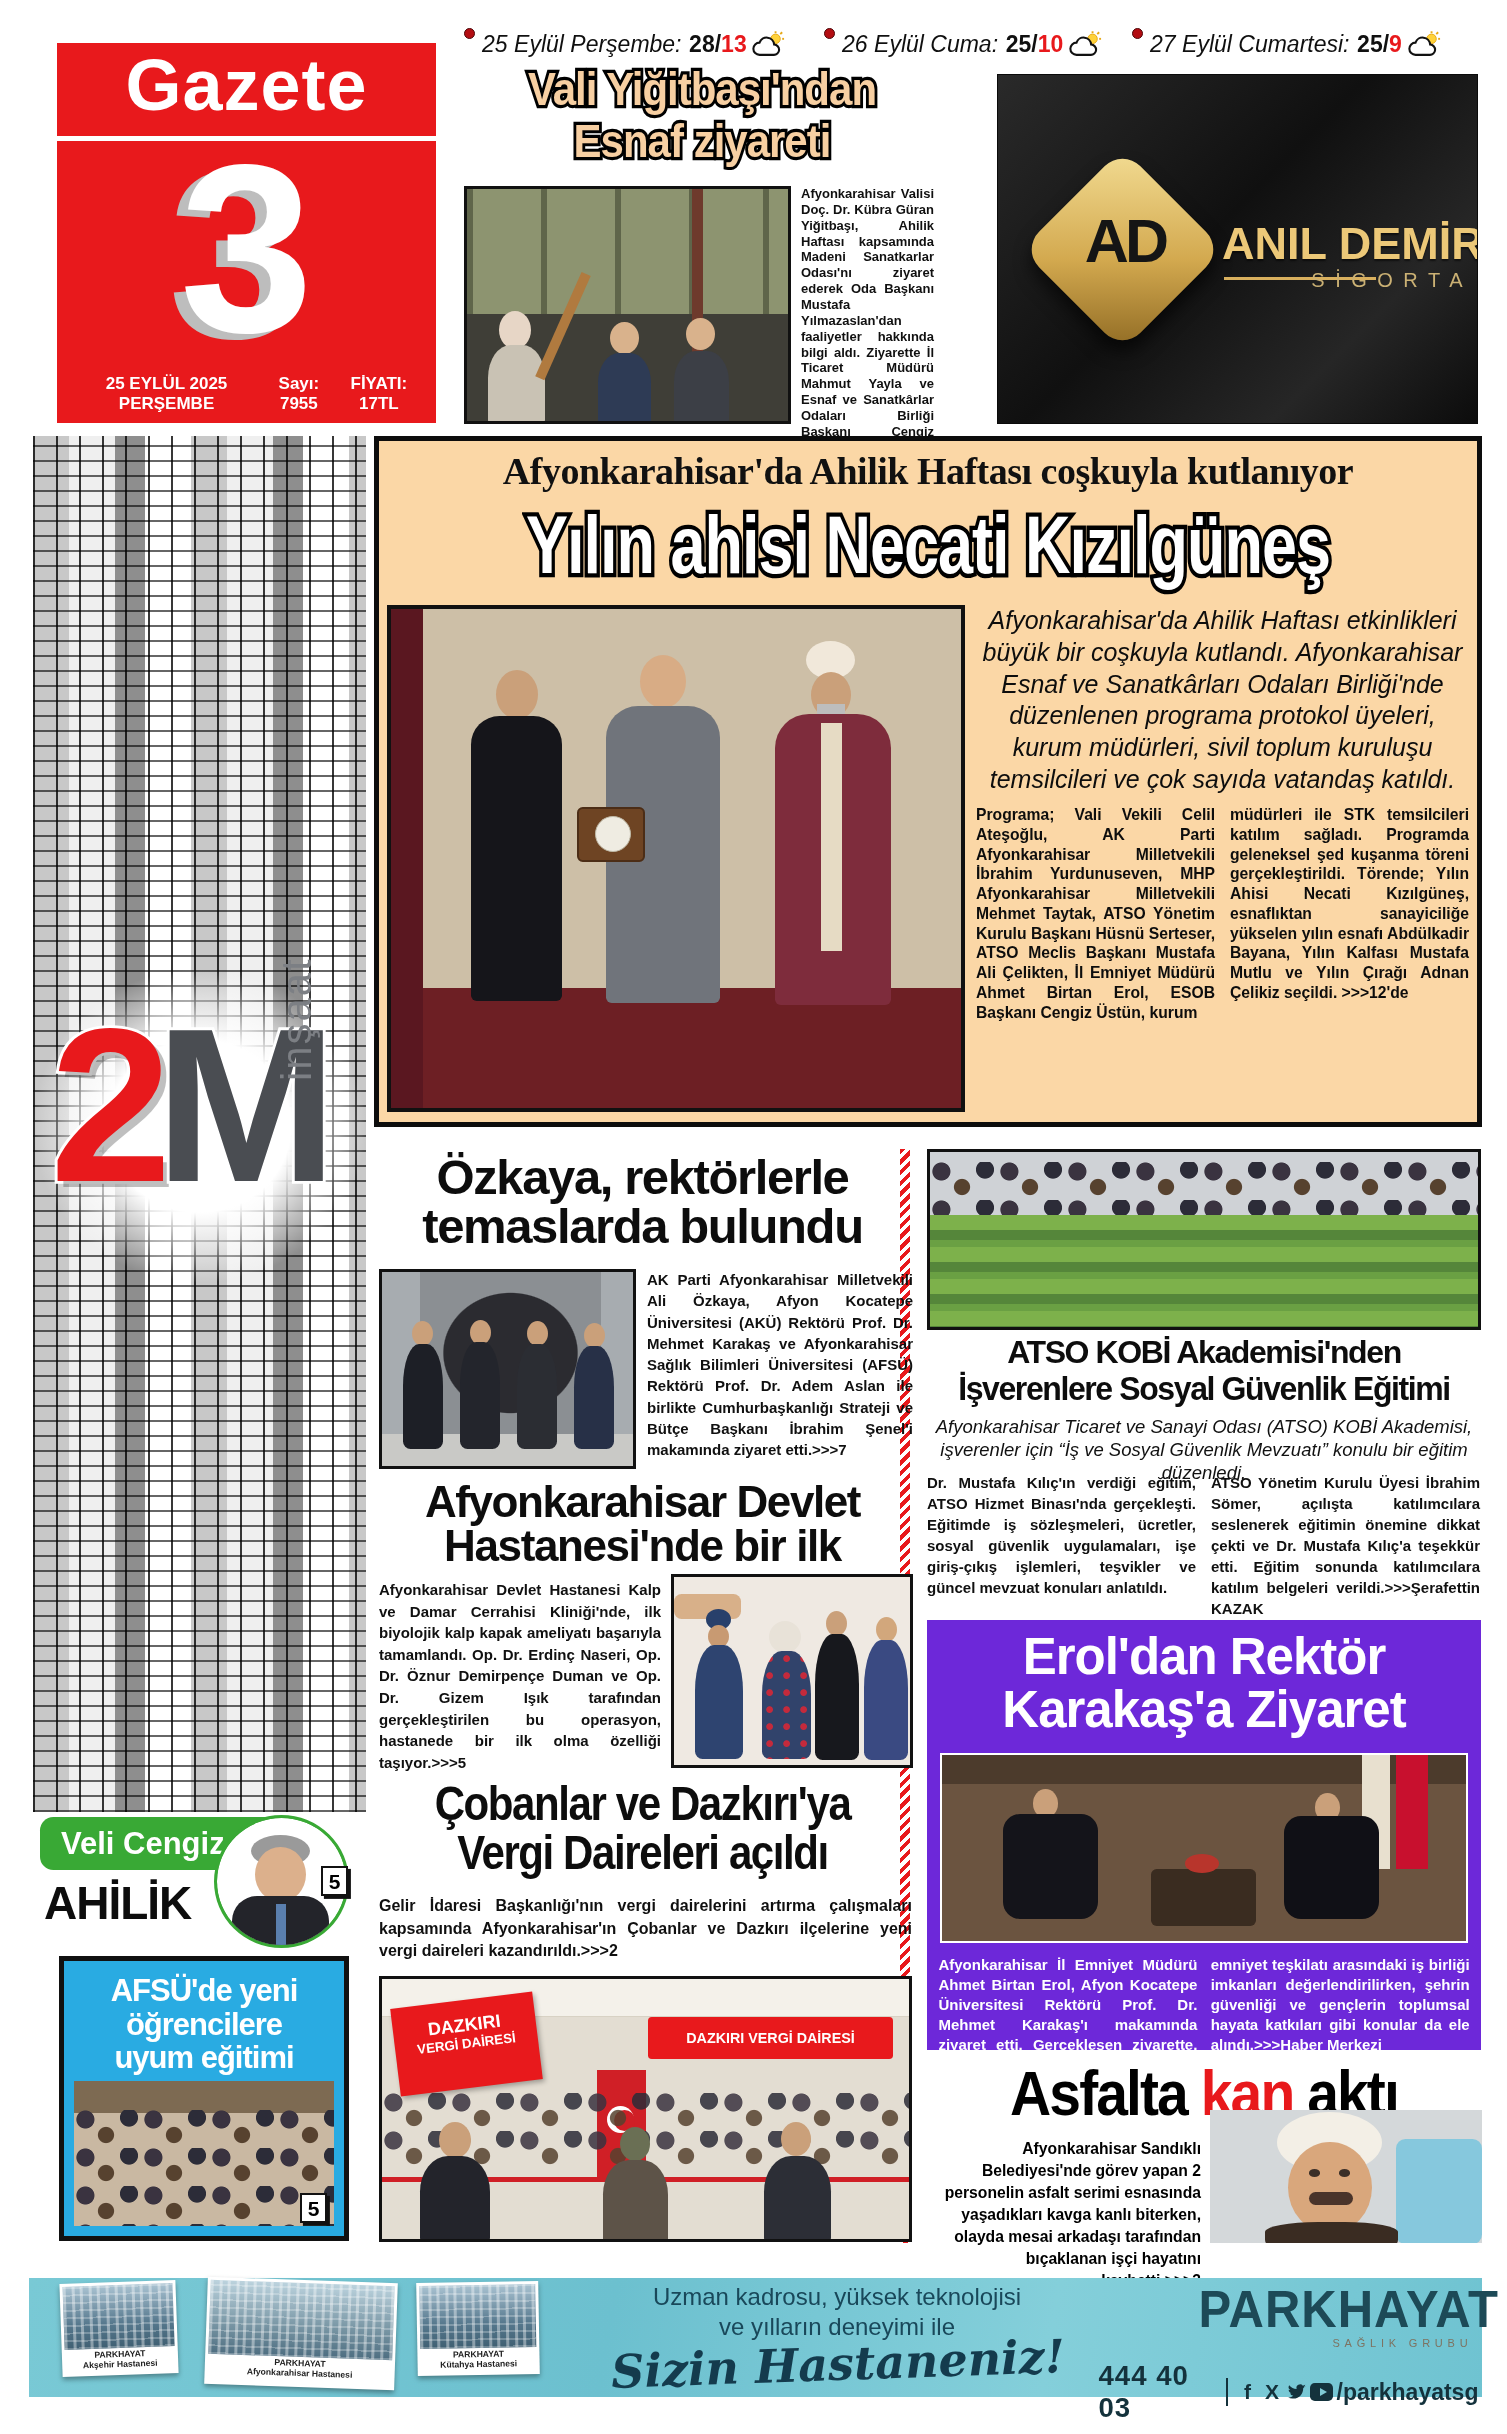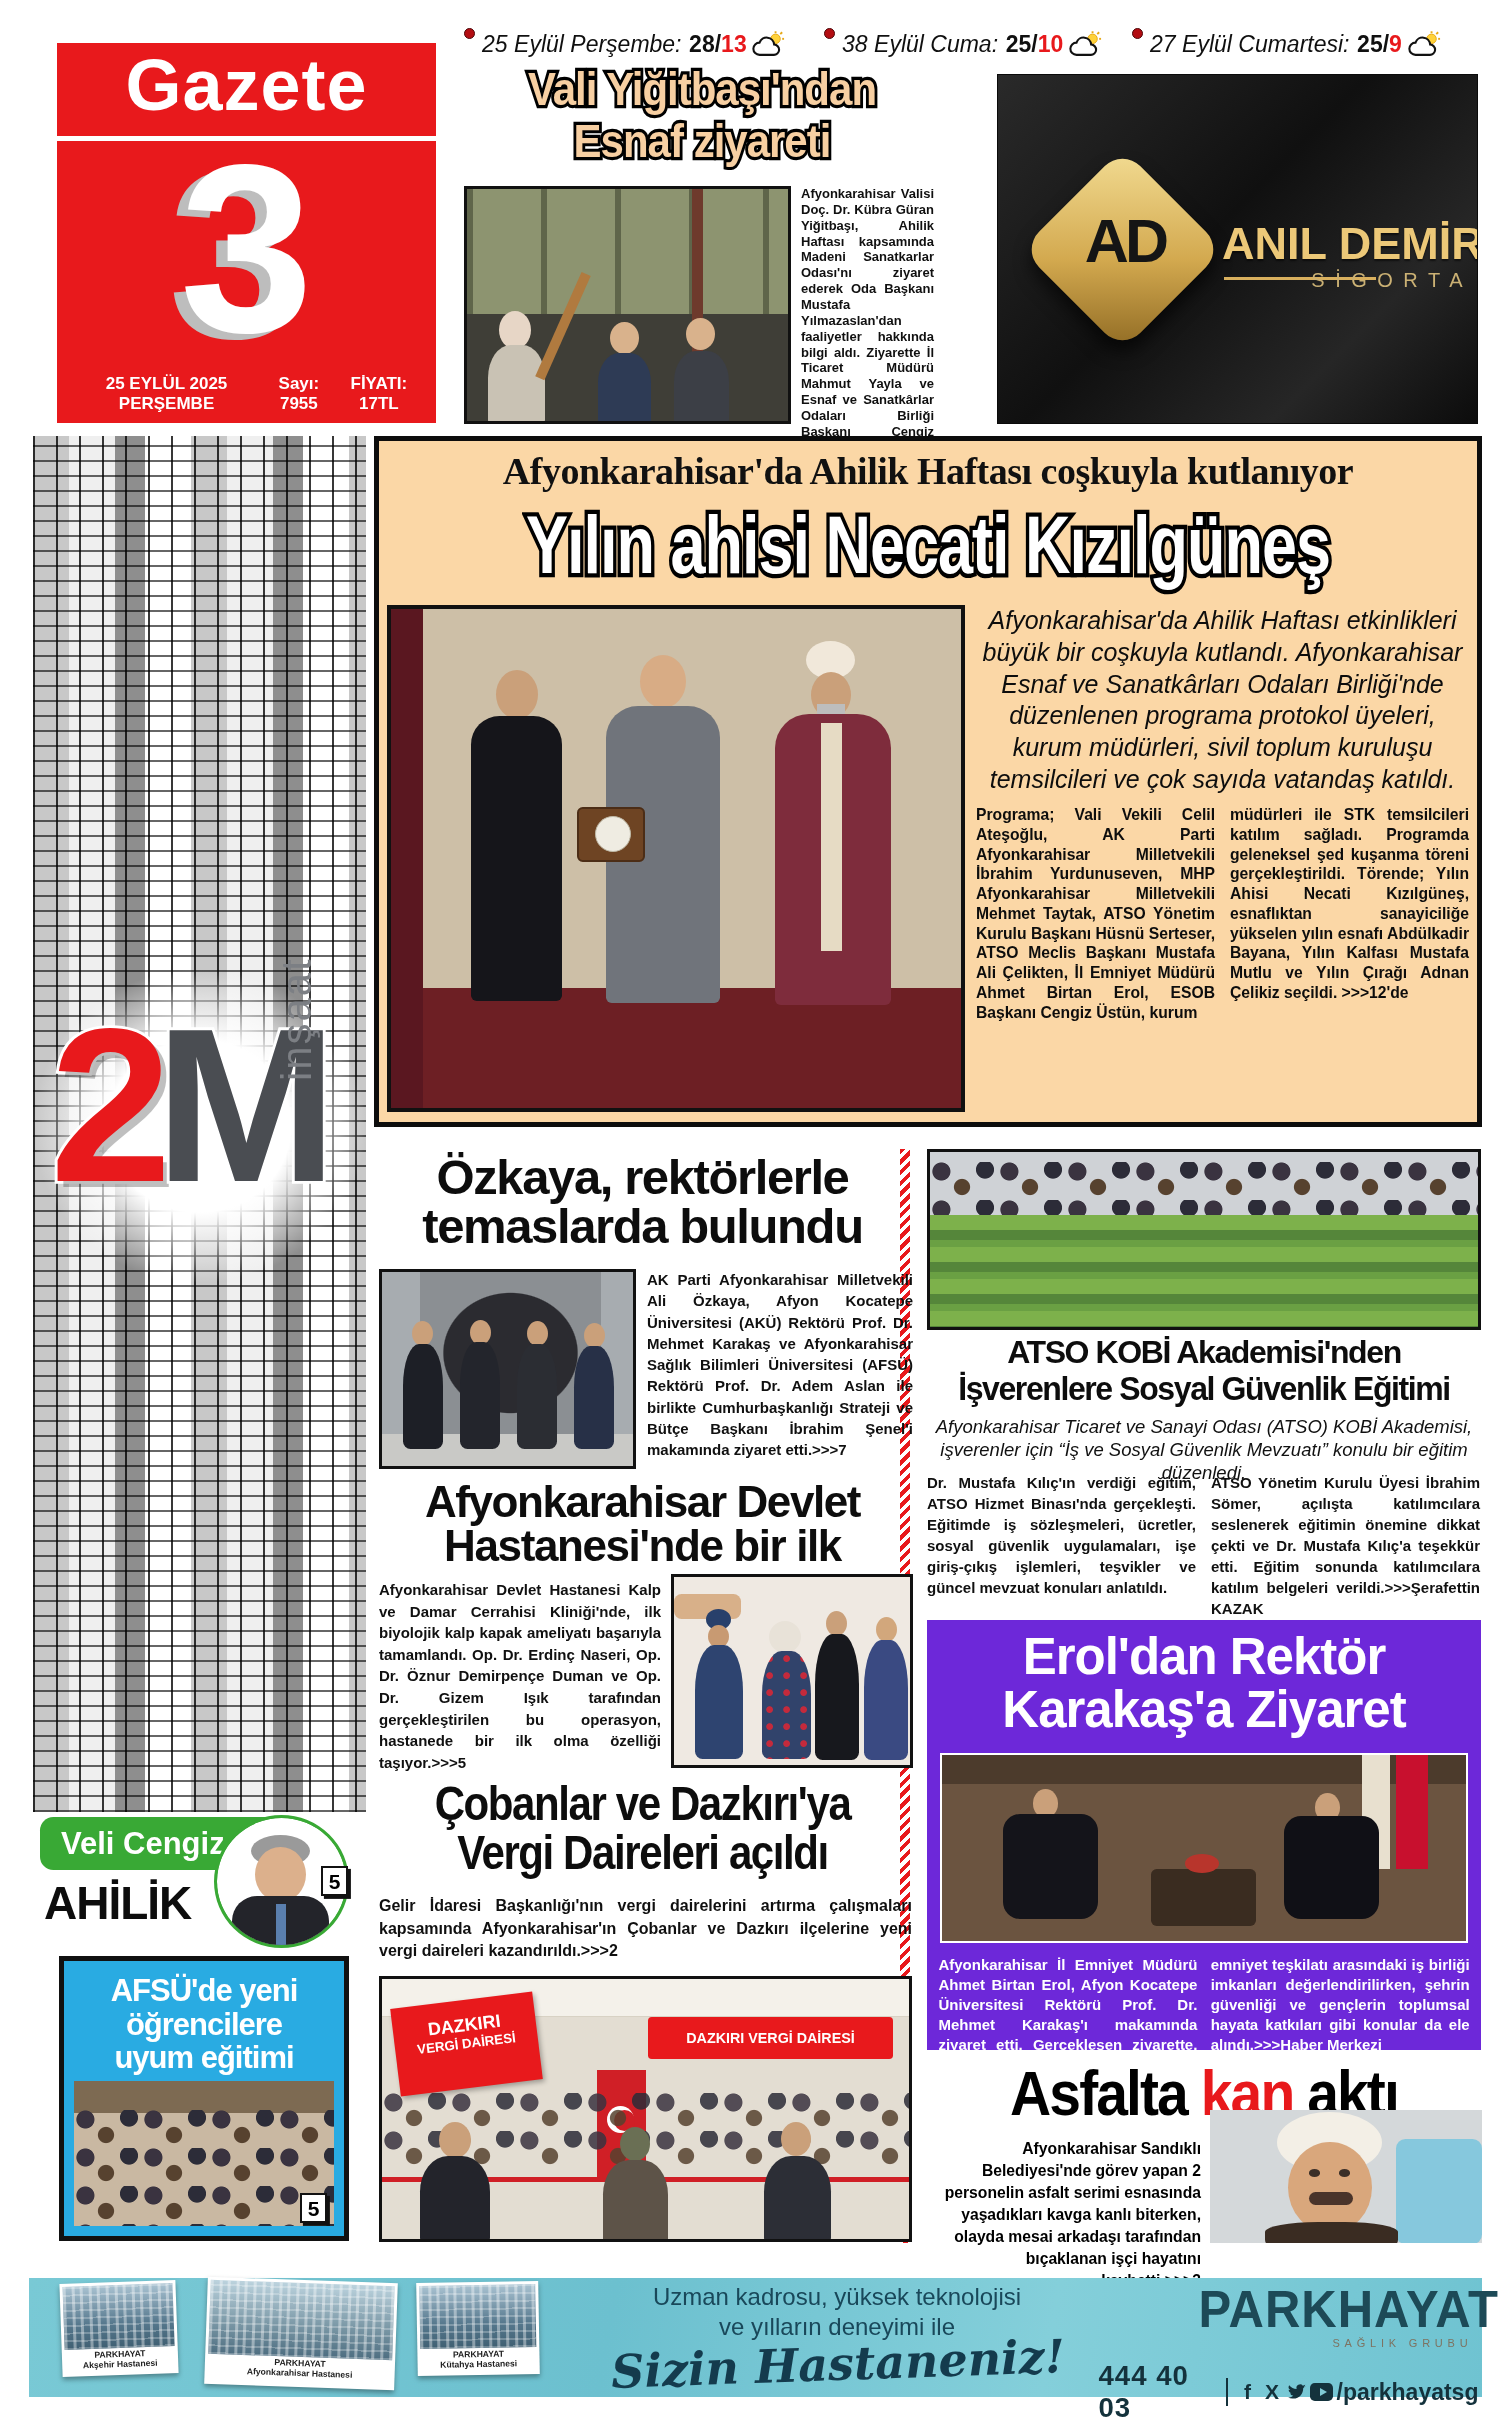--- a/index.html
+++ b/index.html
@@ -135,21 +135,21 @@
         <g stroke="#e6a817" stroke-width="2">
           <line x1="26" y1="0" x2="26" y2="2"></line>
           <line x1="33" y1="8" x2="35" y2="8"></line>
           <line x1="31" y1="3" x2="33" y2="1"></line>
         </g>
         <path d="M9 25h15a5.5 5.5 0 0 0 .5-11A8 8 0 0 0 9 12a5 5 0 0 0 0 13z" fill="#fff" stroke="#111" stroke-width="2.2"></path>
       </svg>
   </div>
   <div class="weather abs" style="left:824px">
     <span class="wdot"></span>
-    <span class="wday">38 Eylül Cuma:</span>
+    <span class="wday">26 Eylül Cuma:</span>
     <span class="wtemp">25</span>
       <span class="wtemp">/</span>
       <span class="wtemp wlow">10</span>
     <svg width="34" height="27" viewBox="0 0 36 28">
         <circle cx="26" cy="8" r="5" fill="#ffd23a" stroke="#e6a817"></circle>
         <g stroke="#e6a817" stroke-width="2">
           <line x1="26" y1="0" x2="26" y2="2"></line>
           <line x1="33" y1="8" x2="35" y2="8"></line>
           <line x1="31" y1="3" x2="33" y2="1"></line>
         </g>

